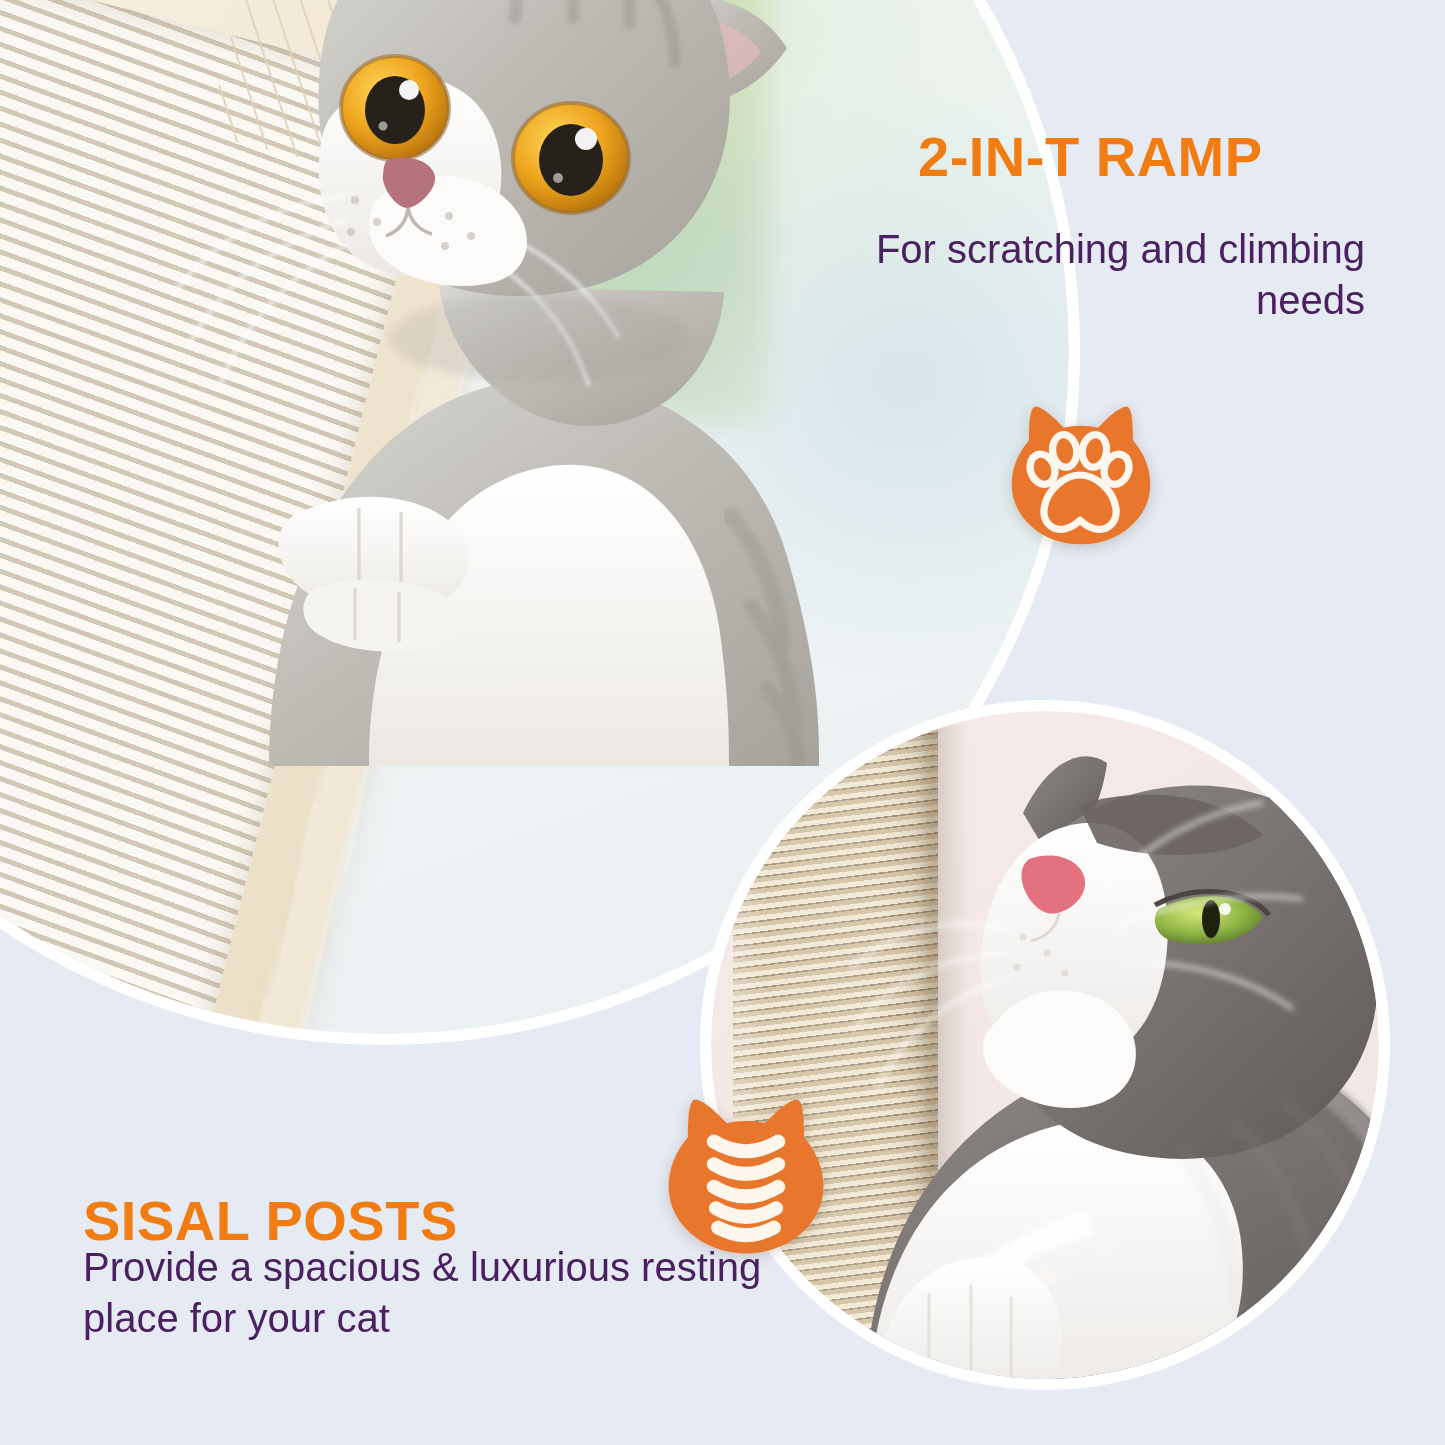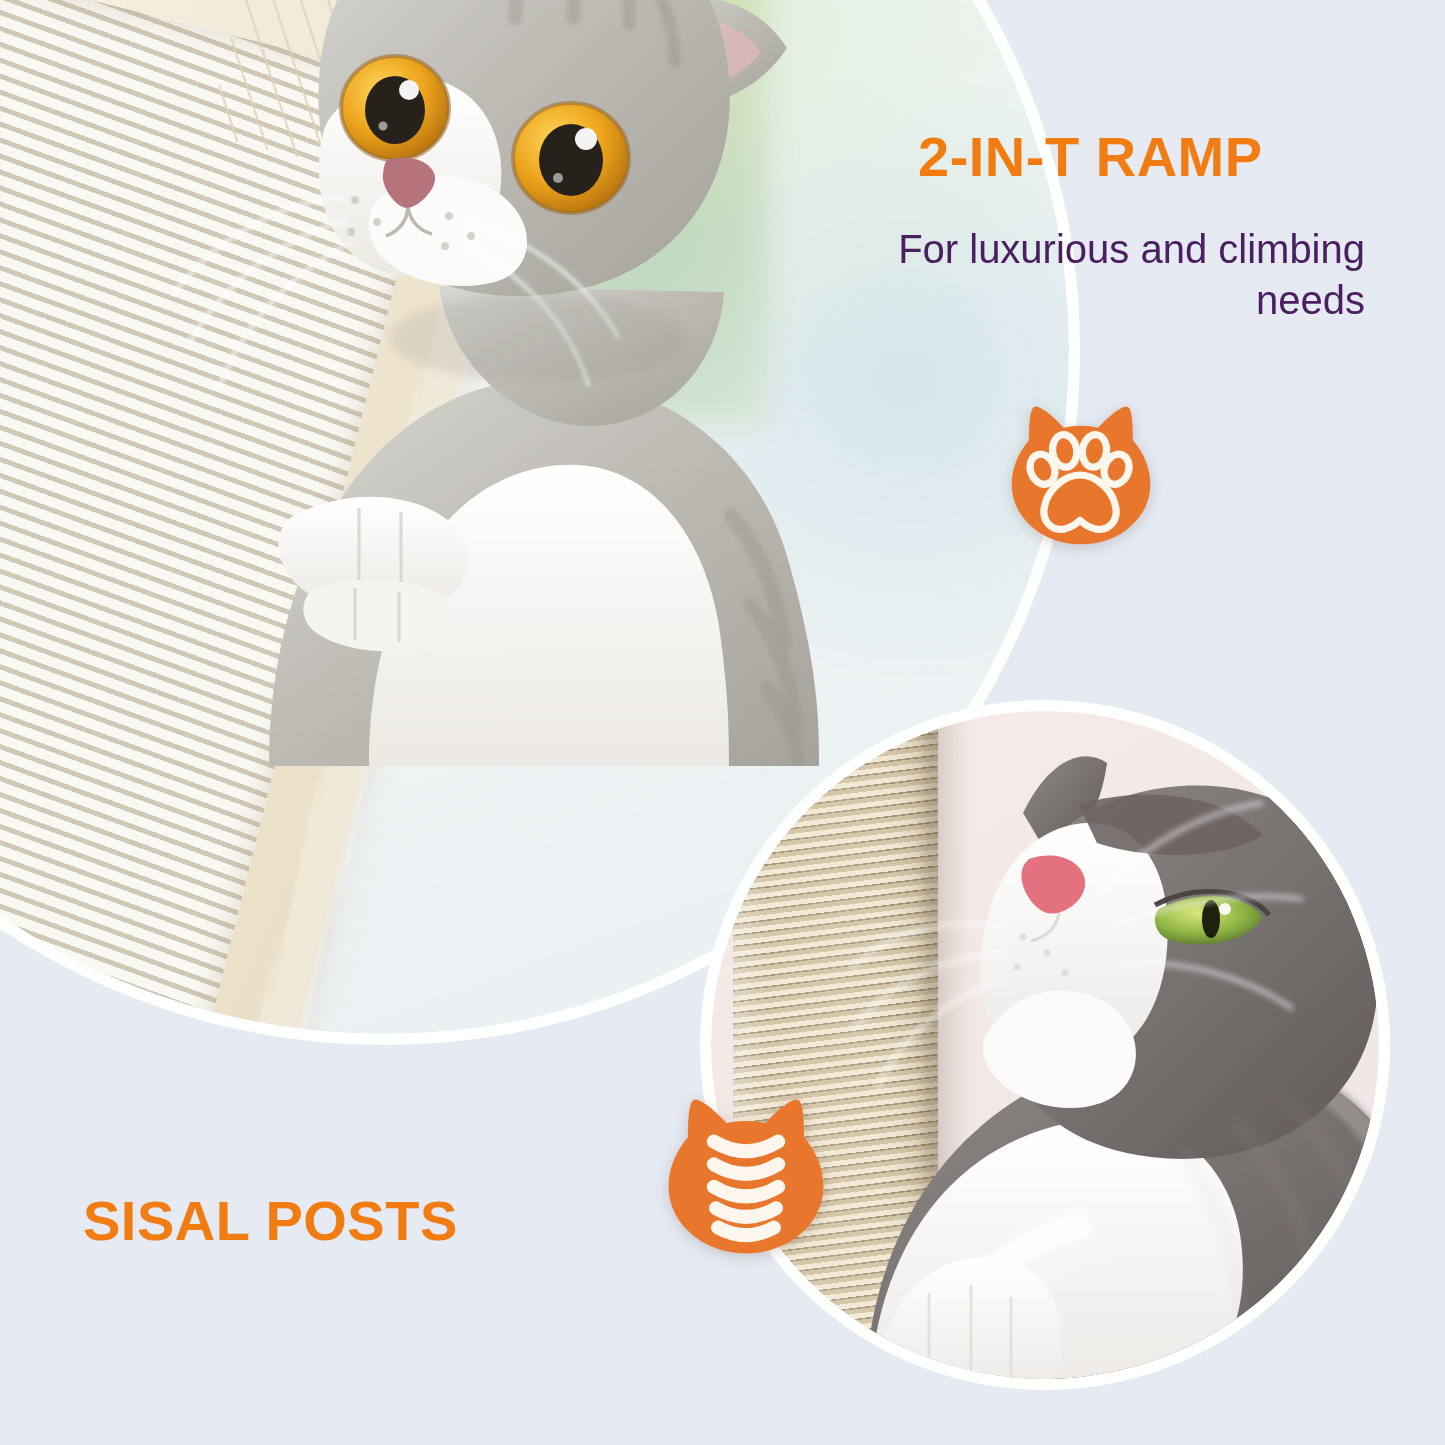--- a/index.html
+++ b/index.html
@@ -527,23 +527,24 @@
               <path d="M470 398 q80 64 92 178"></path>
               <path d="M372 450 q54 74 58 172"></path>
             </g>
           </svg>
         </div>
       </div>
     </div>
   </div>
 
   <div class="headline" id="headline-ramp">2-IN-T RAMP</div>
-  <div class="subtext" id="subtext-ramp">For luxurious and climbing needs</div>
+  <div class="subtext" id="subtext-ramp">For scratching and climbing needs</div>
 
   <div class="headline" id="headline-sisal">SISAL POSTS</div>
+  <div class="subtext" id="subtext-sisal">Provide a spacious &amp; luxurious resting place for your cat</div>
 
   <div class="badge" id="badge-paw">
     <svg viewBox="0 0 160 160" xmlns="http://www.w3.org/2000/svg">
 
       <path d="M26 44 C26 20 28 10 32 9 C38 8 52 20 62 31
                C73 28 87 28 98 31 C108 20 122 8 128 9
                C132 10 134 20 134 44
                C146 58 152 74 152 90
                C152 124 120 152 80 152
                C40 152 8 124 8 90

